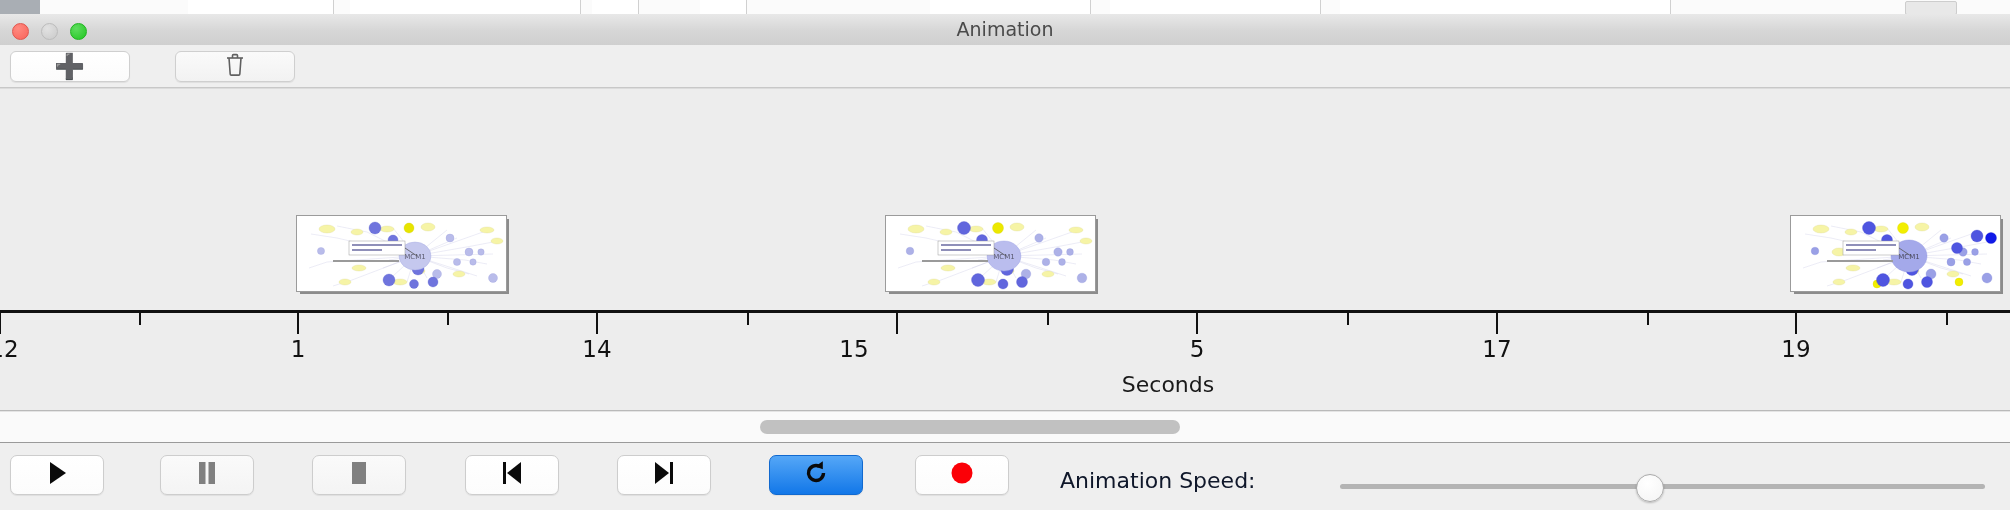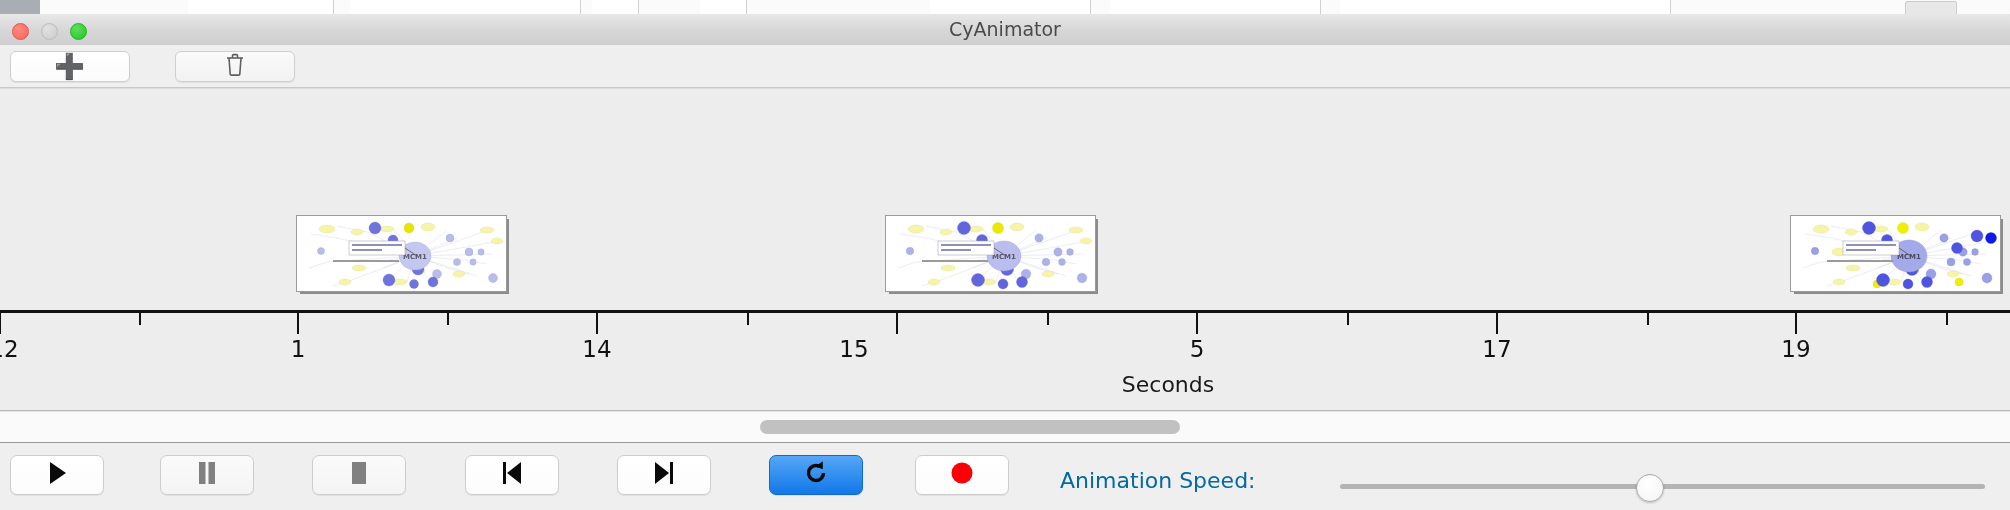--- a/index.html
+++ b/index.html
@@ -54,21 +54,21 @@
   #clear-all-frames-button{right:10px;top:4px;width:254px;height:34px;font-size:21px;}
 
   
   .timeline{
     position:absolute;left:0;top:88px;width:2010px;height:322px;
     background:#ededed;border-bottom:1px solid #b9b9b9;overflow:hidden;
   }
   .tl-top-line{position:absolute;left:0;top:0;width:2010px;height:1px;background:#dcdcdc;}
 
   
-  .frame{position:absolute;box-sizing:border-box;font-weight:bold;}
+  .frame{position:absolute;box-sizing:border-box;}
   .frame .shadow{
     position:absolute;left:4px;top:4px;width:100%;height:100%;
     background:#8c8c8c;
   }
   .frame .inner{
     position:absolute;left:0;top:0;width:100%;height:100%;
     background:#ffffff;border:1px solid #9b9b9b;overflow:hidden;
   }
   .frame svg{display:block;width:100%;height:100%;}
 
@@ -107,21 +107,21 @@
     box-shadow:0 1px 1px rgba(0,0,0,.07);
     display:flex;align-items:center;justify-content:center;cursor:default;
   }
   .cbtn.dim{background:linear-gradient(to bottom,#fafafa,#f4f4f4);}
   .cbtn.blue{
     background:linear-gradient(to bottom,#55a7f7,#1277e8);
     border:1px solid #1169cf;
   }
   .glyph{display:block;}
   .speed-label{
-    position:absolute;top:25px;font-size:22px;color:#0369a1;white-space:nowrap;
+    position:absolute;top:25px;font-size:22px;color:#0f172a;white-space:nowrap;
   }
   .slider{position:absolute;top:41px;height:5px;border-radius:3px;background:#b4b4b4;}
   .slider-thumb{
     position:absolute;top:31px;width:26px;height:26px;border-radius:50%;
     background:radial-gradient(circle at 40% 32%,#ffffff,#f4f4f4);
     border:1px solid #aaaaaa;box-shadow:0 1px 2px rgba(0,0,0,.22);
   }
 </style>
 </head>
 <body>
@@ -140,21 +140,21 @@
     <div class="seg" style="left:1340px;width:330px;"></div>
     <div class="toolbtn" style="left:1905px;width:50px;"></div>
   </div>
 
   <div class="titlebar">
     <div class="lights">
       <span class="light red"></span>
       <span class="light yellow"></span>
       <span class="light green"></span>
     </div>
-    <div class="title">CyAnimator</div>
+    <div class="title">Animation</div>
   </div>
 
   <div class="toolbar">
 
     <div class="btn" id="add-frame-button">
       <span class="plus">➕</span>
     </div>
 
     <div class="btn grayface" id="delete-frame-button">
       <span>

